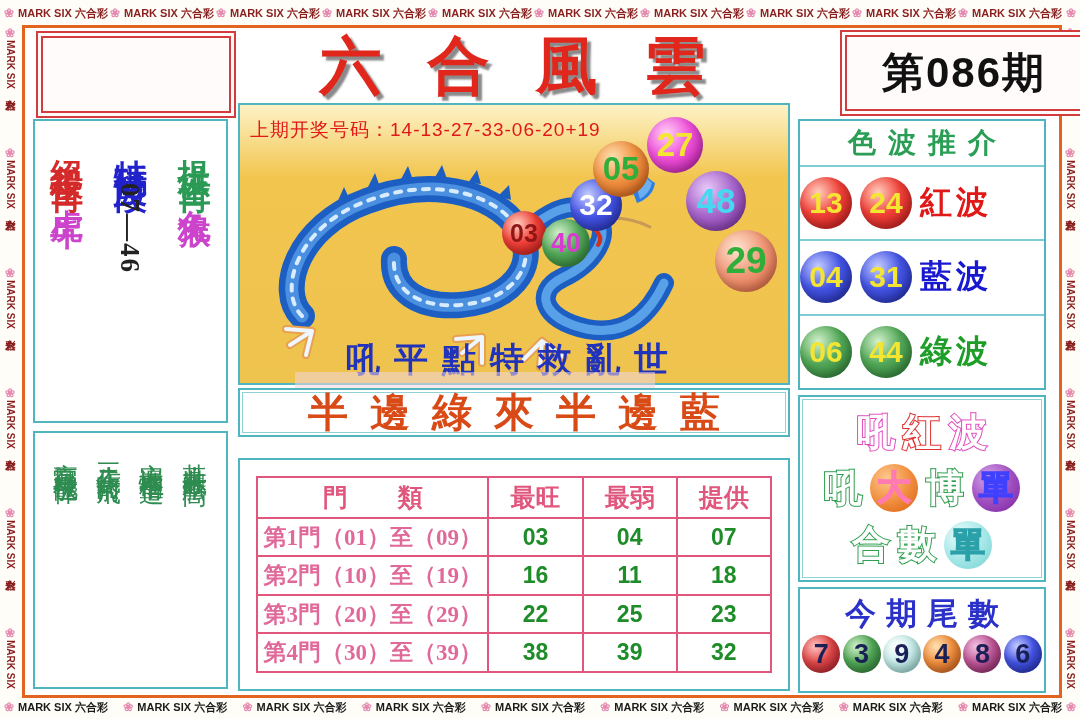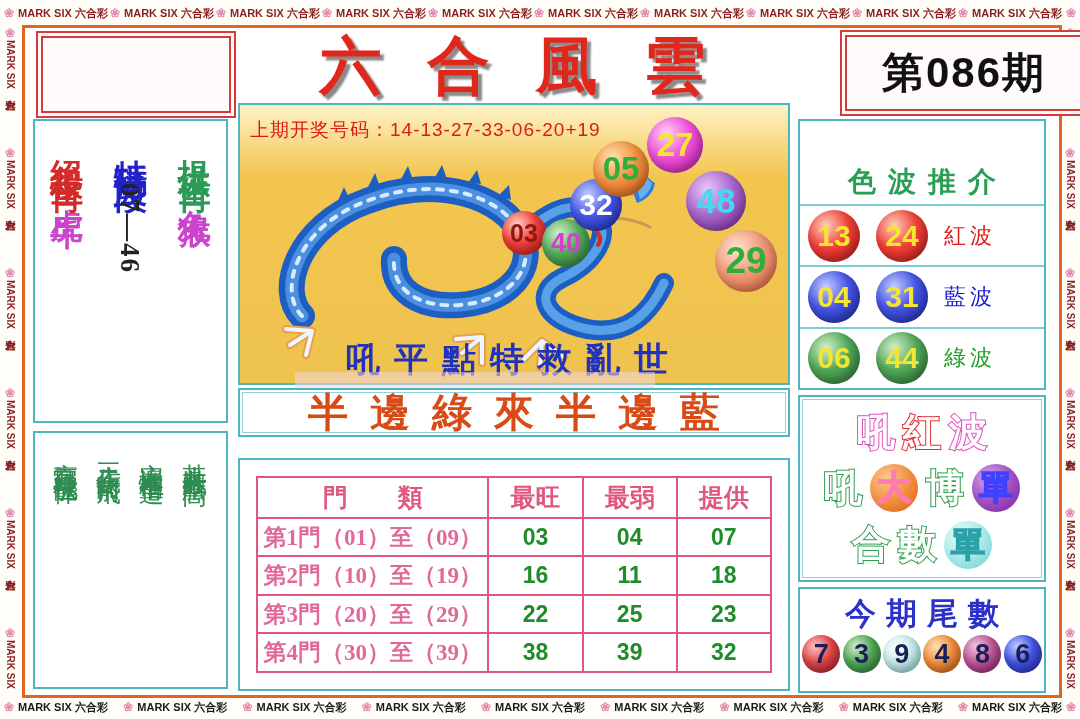--- a/index.html
+++ b/index.html
@@ -77,26 +77,26 @@
   table.doors{width:100%;height:100%;border-collapse:collapse;table-layout:fixed;}
   table.doors td,table.doors th{border:2px solid #e0567c;text-align:center;vertical-align:middle;}
   table.doors th{font-family:"Liberation Serif",serif;font-size:25px;color:#e0567c;font-weight:bold;}
   td.rlabel{font-family:"Liberation Serif",serif;font-size:23px;color:#e0699a;font-weight:bold;}
   td.rval{font-size:23px;color:#1e8c28;font-weight:bold;}
   col.c0{width:45%}col.cn{width:18.33%}
   
   #colorwave{left:798px;top:119px;width:248px;height:271px;display:flex;flex-direction:column;}
   #cwtitle{height:44px;border-bottom:2px solid #7ecdd4;display:flex;align-items:center;
            justify-content:center;font-family:"Liberation Serif",serif;font-size:28px;
-           font-weight:bold;color:#2a9e55;letter-spacing:12px;text-indent:12px;margin-top:39px;}
-  .cwrow{flex:1;display:flex;align-items:center;gap:16px;padding-left:8px;
+           font-weight:bold;color:#2a9e55;letter-spacing:12px;text-indent:12px;}
+  .cwrow{flex:1;display:flex;align-items:center;gap:8px;
          border-bottom:2px solid #7ecdd4;}
   .cwrow:last-child{border-bottom:none;}
   .cwrow .ball{position:static;width:52px;height:52px;font-size:30px;}
-  .cwlabel{font-family:"Liberation Serif",serif;font-size:22px;font-weight:normal;letter-spacing:4px;}
+  .cwlabel{font-family:"Liberation Serif",serif;font-size:32px;font-weight:bold;letter-spacing:4px;}
   .l-red{color:#e01818}.l-blue{color:#1818d0}.l-green{color:#1e9e28}
   #bubblebox{left:798px;top:395px;width:248px;height:187px;}
   #bubblebox .inner1{position:absolute;inset:2px;border:1px solid #8ed2d8;display:flex;
                      flex-direction:column;justify-content:space-around;align-items:center;
                      padding:4px 0;}
   .bubrow{display:flex;align-items:center;justify-content:center;gap:8px;
           font-family:"Liberation Serif",serif;font-size:38px;font-weight:bold;}
   .bub{color:#ffffff;-webkit-text-stroke:2px #888;paint-order:stroke fill;}
   .bub.s-pink{-webkit-text-stroke-color:#e050c0;text-shadow:0 0 1px #e050c0;}
   .bub.s-red{-webkit-text-stroke-color:#e03030;text-shadow:0 0 1px #e03030;}

